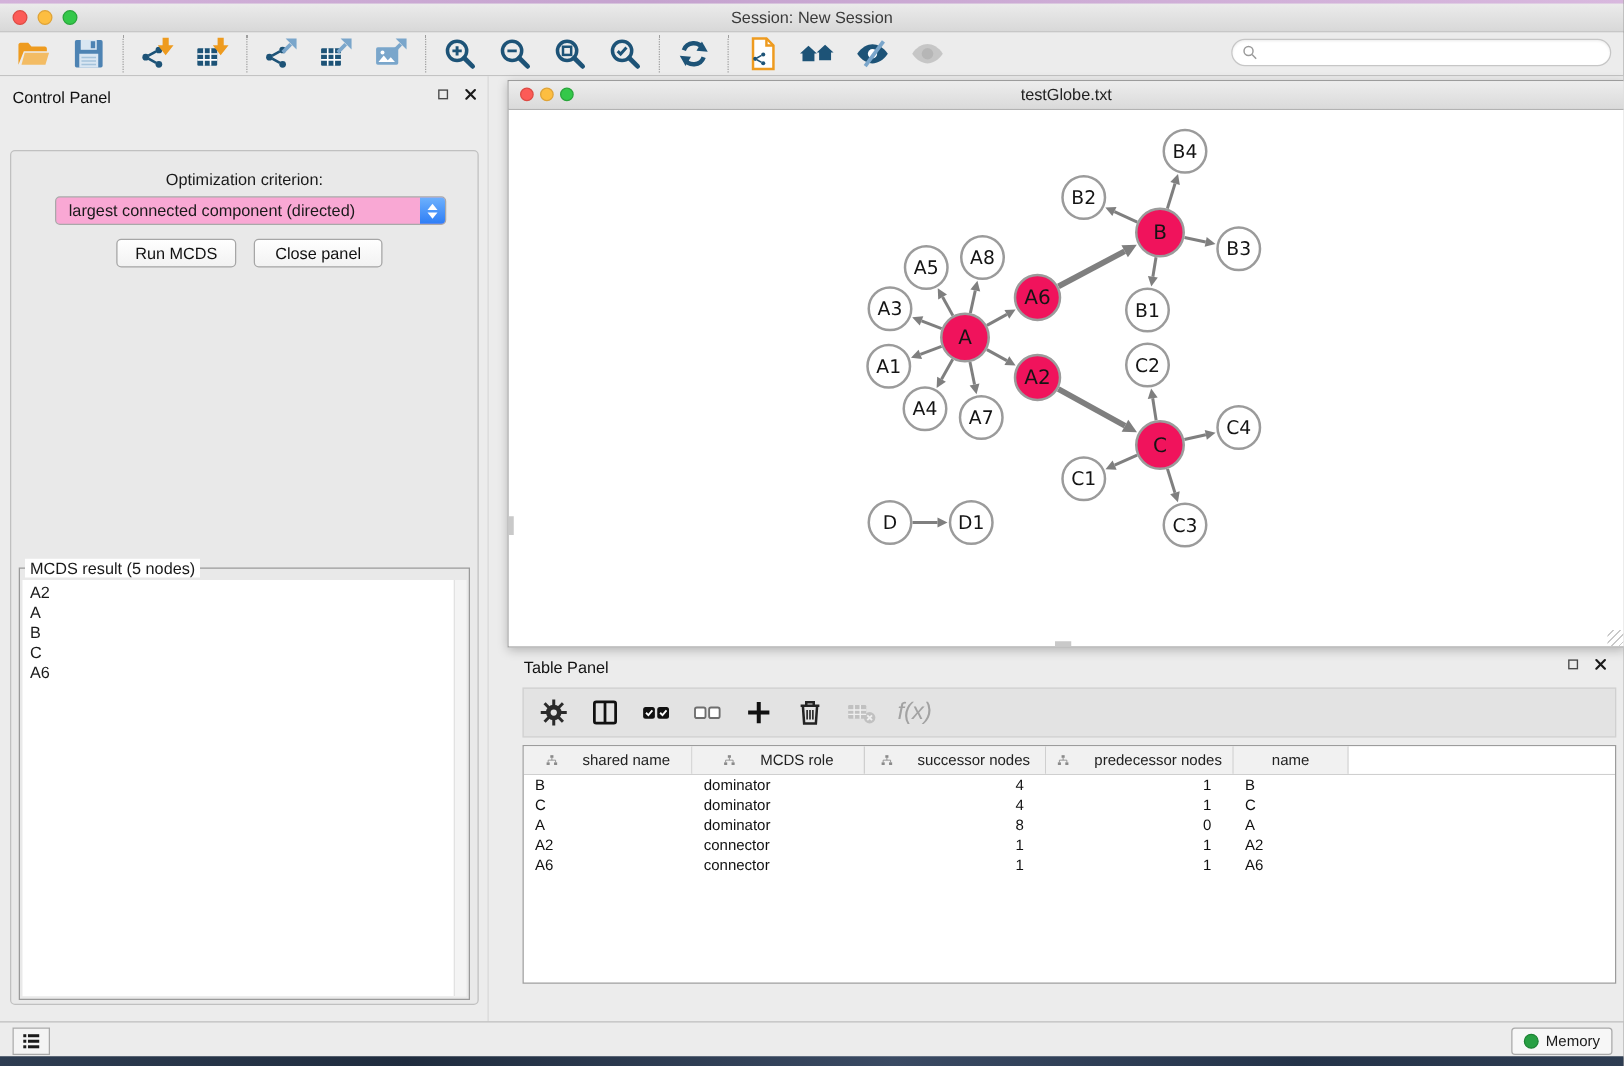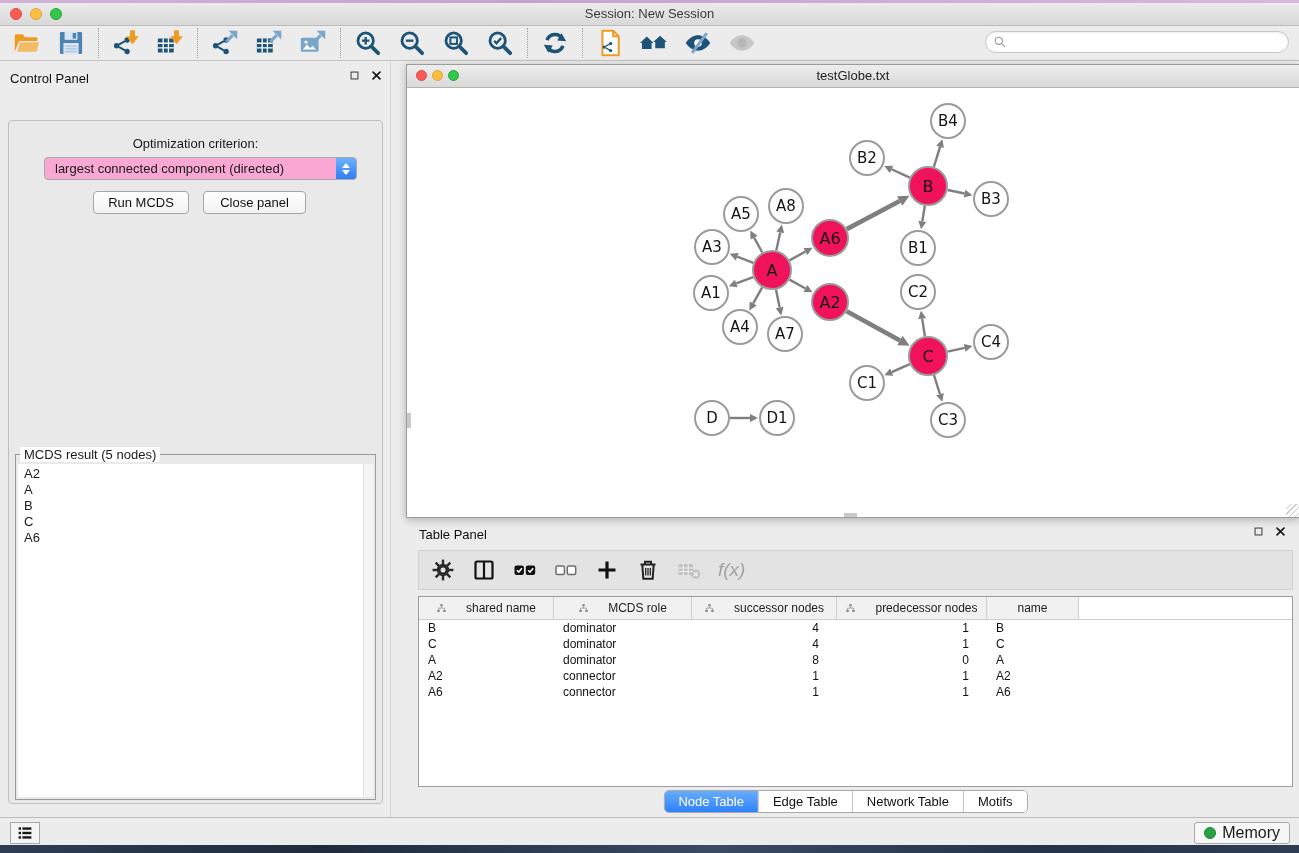--- a/index.html
+++ b/index.html
@@ -73,21 +73,21 @@
   .th-fill{flex:1;background:#fff;}
   .trow{display:flex;height:16px;align-items:center;}
   .td{font-size:12px;color:#111;box-sizing:border-box;white-space:nowrap;overflow:hidden;}
   .tp-tabs{position:absolute;bottom:4px;left:50%;transform:translateX(-50%);display:flex;height:21px;border:1px solid #a8a8a8;border-radius:5px;overflow:hidden;background:#fff;}
   .tp-tab{padding:0 14px;font-size:13px;line-height:21px;color:#111;background:#fff;border-left:1px solid #c2c2c2;cursor:pointer;white-space:nowrap;}
   .tp-tab:first-child{border-left:none;}
   .tp-tab.selected{background:linear-gradient(#67adfd,#2e81fb);color:#fff;}
   
   .status-bar{position:absolute;left:0;top:817px;width:1299px;height:28px;background:#ececec;border-top:1px solid #bdbdbd;}
   .list-btn{position:absolute;left:10px;top:4px;width:28px;height:20px;border:1px solid #a9a9a9;background:#f4f4f4;display:flex;align-items:center;justify-content:center;cursor:pointer;}
-  .memory-btn{position:absolute;right:9px;top:4px;height:20px;border:1px solid #a9a9a9;background:#f7f7f7;border-radius:3px;display:flex;align-items:center;gap:6px;padding:0 9px;font-size:16px;cursor:pointer;}
+  .memory-btn{position:absolute;right:9px;top:4px;height:20px;border:1px solid #a9a9a9;background:#f7f7f7;border-radius:3px;display:flex;align-items:center;gap:6px;padding:0 9px;font-size:12px;cursor:pointer;}
   .memory-dot{width:10px;height:10px;border-radius:50%;background:#28a044;border:1px solid #1d8435;}
   svg{display:block;}
 </style>
 </head>
 <body>
 
 <div class="screen">
   <div class="top-strip"></div>
 
   <div class="titlebar">
@@ -658,26 +658,20 @@
             </div>
             <div class="trow">
               <div class="td" style="width: 135px; text-align: left; padding: 0px 0px 0px 9px;">A6</div>
               <div class="td" style="width: 138px; text-align: left; padding: 0px 0px 0px 9px;">connector</div>
               <div class="td" style="width: 145px; text-align: right; padding: 0px 18px 0px 0px;">1</div>
               <div class="td" style="width: 150px; text-align: right; padding: 0px 18px 0px 0px;">1</div>
               <div class="td" style="width: 92px; text-align: left; padding: 0px 0px 0px 9px;">A6</div>
             </div>
           </div>
       </div>
-      <div class="tp-tabs">
-          <div class="tp-tab selected">Node Table</div>
-          <div class="tp-tab">Edge Table</div>
-          <div class="tp-tab">Network Table</div>
-          <div class="tp-tab">Motifs</div>
-        </div>
     </div>
   </div>
 
   <div class="status-bar">
     <span class="list-btn">
         <span class="gen-icon">
           <svg width="18" height="18" viewBox="0 0 24 24" xmlns="http://www.w3.org/2000/svg">
             <g fill="#1a1a1a">
               <rect x="3.5" y="4.5" width="3.2" height="3.2"></rect>
               <rect x="8.5" y="4.5" width="12" height="3.2"></rect>

